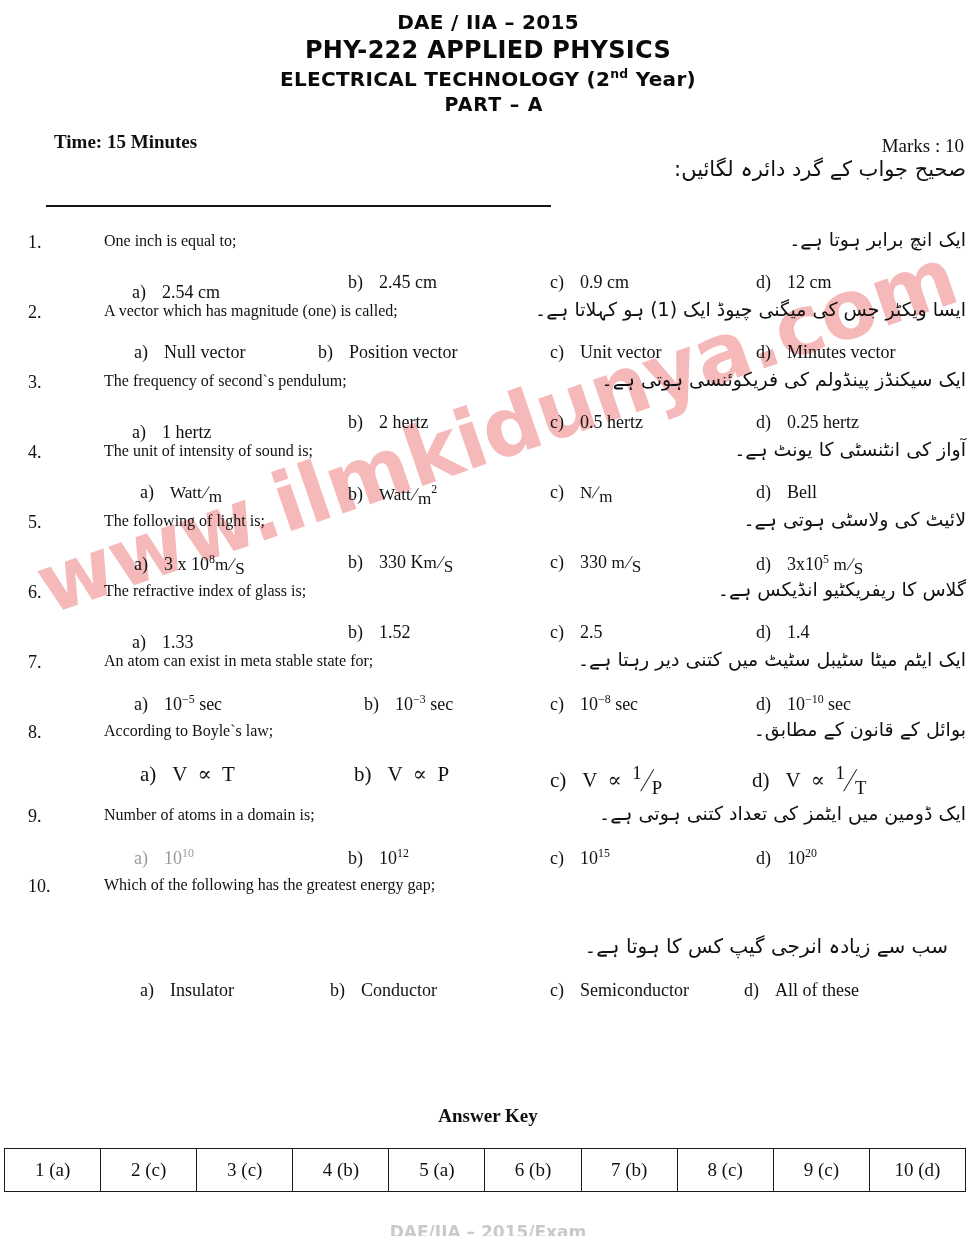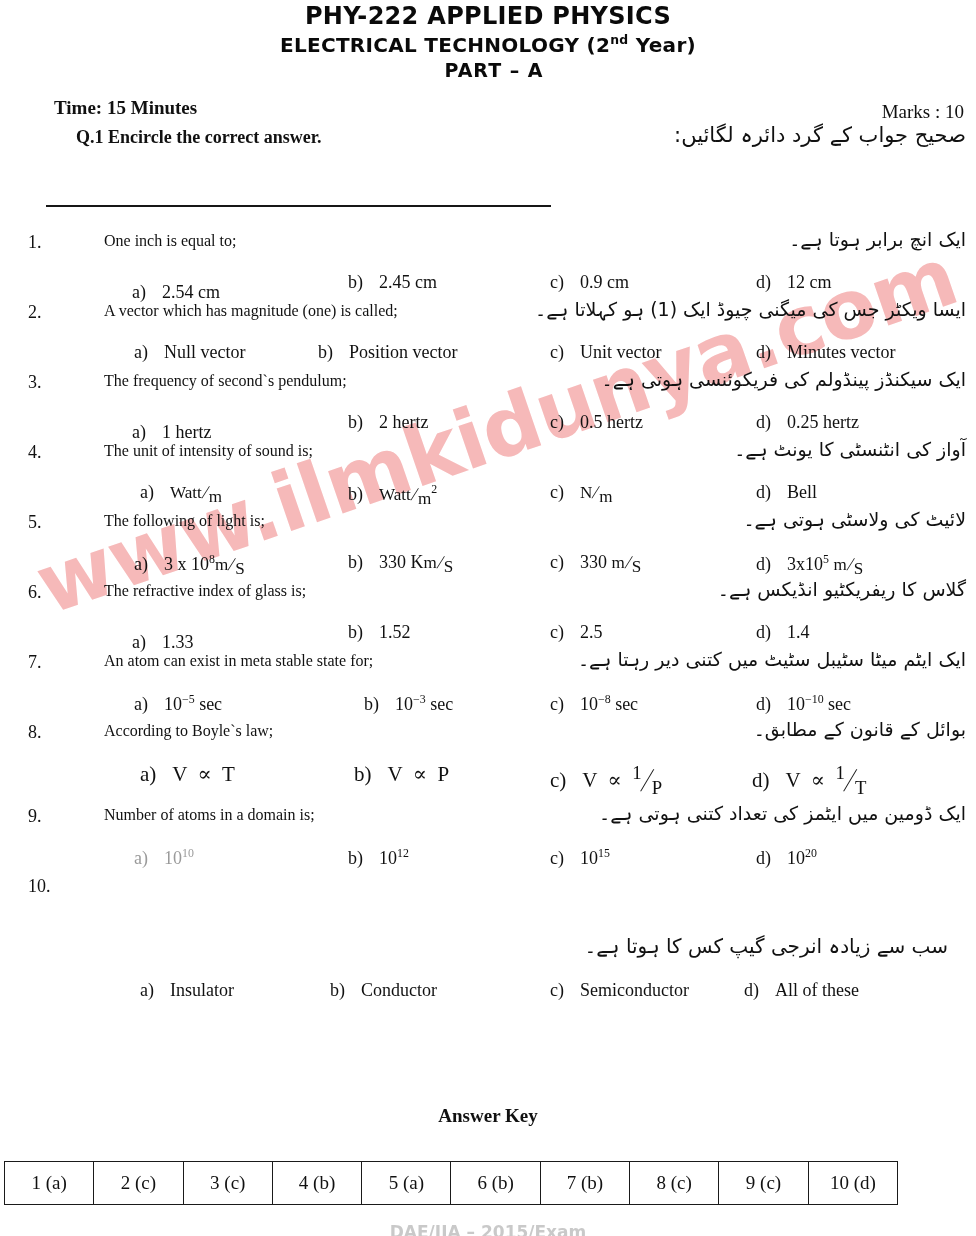--- a/index.html
+++ b/index.html
@@ -204,24 +204,23 @@
     left: 0;
     width: 976px;
     text-align: center;
     font-size: 19px;
     font-weight: bold;
   }
   #answer-key-table {
     position: absolute;
     top: 1148px;
     left: 4px;
-    width: 894px;
+    width: 962px;
     border-collapse: collapse;
     table-layout: fixed;
-    margin-top: 13px;
   }
   #answer-key-table td {
     border: 1px solid #1a1a1a;
     height: 40px;
     text-align: center;
     font-size: 19px;
   }
   #footer-note {
     position: absolute;
     top: 1222px;
@@ -235,32 +234,32 @@
   }
 </style>
 </head>
 <body>
 
 <div id="watermark" style="color: rgb(246, 185, 185);">www.ilmkidunya.com</div>
 
 <div id="sheet">
 
   <div>
+    <div class="hdr" id="hdr-line1">DAE / IIA – 2015</div>
     <div class="hdr" id="hdr-line2">PHY-222 APPLIED PHYSICS</div>
     <div class="hdr" id="hdr-line3"><span>ELECTRICAL TECHNOLOGY (2</span><span class="sup">nd</span><span> Year)</span></div>
     <div class="hdr" id="hdr-line4">PART – A</div>
   </div>
 
   <div id="meta-row">
     <div id="time-label">Time: 15 Minutes</div>
     <div id="marks-label">Marks : 10</div>
   </div>
 
   <div id="instruction-row">
-    <div id="q1-instruction">Q.1   Encircle the correct answer.</div>
     <div id="q1-instruction-urdu">صحیح جواب کے گرد دائرہ لگائیں:</div>
   </div>
 
   <div id="header-rule"></div>
 
   <div id="questions">
 
     <div class="q-block">
       <div class="q-stem-row">
         <span class="q-num">1.</span>
@@ -383,20 +382,21 @@
         <span class="opt faint" style="left:134px"><span class="lbl">a)</span><span>10<span class="sup-s">10</span></span></span>
         <span class="opt" style="left:348px"><span class="lbl">b)</span><span>10<span class="sup-s">12</span></span></span>
         <span class="opt" style="left:550px"><span class="lbl">c)</span><span>10<span class="sup-s">15</span></span></span>
         <span class="opt" style="left:756px"><span class="lbl">d)</span><span>10<span class="sup-s">20</span></span></span>
       </div>
     </div>
 
     <div class="q-block">
       <div class="q-stem-row">
         <span class="q-num">10.</span>
+        <span class="q-text">Which of the following has the greatest energy gap;</span>
       </div>
       <div class="q-urdu below" style="font-size:20px;padding-top:28px">سب سے زیادہ انرجی گیپ کس کا ہوتا ہے۔</div>
       <div class="opt-row" style="margin-top:22px">
         <span class="opt" style="left:140px"><span class="lbl">a)</span><span>Insulator</span></span>
         <span class="opt" style="left:330px"><span class="lbl">b)</span><span>Conductor</span></span>
         <span class="opt" style="left:550px"><span class="lbl">c)</span><span>Semiconductor</span></span>
         <span class="opt" style="left:744px"><span class="lbl">d)</span><span>All of these</span></span>
       </div>
     </div>
 

